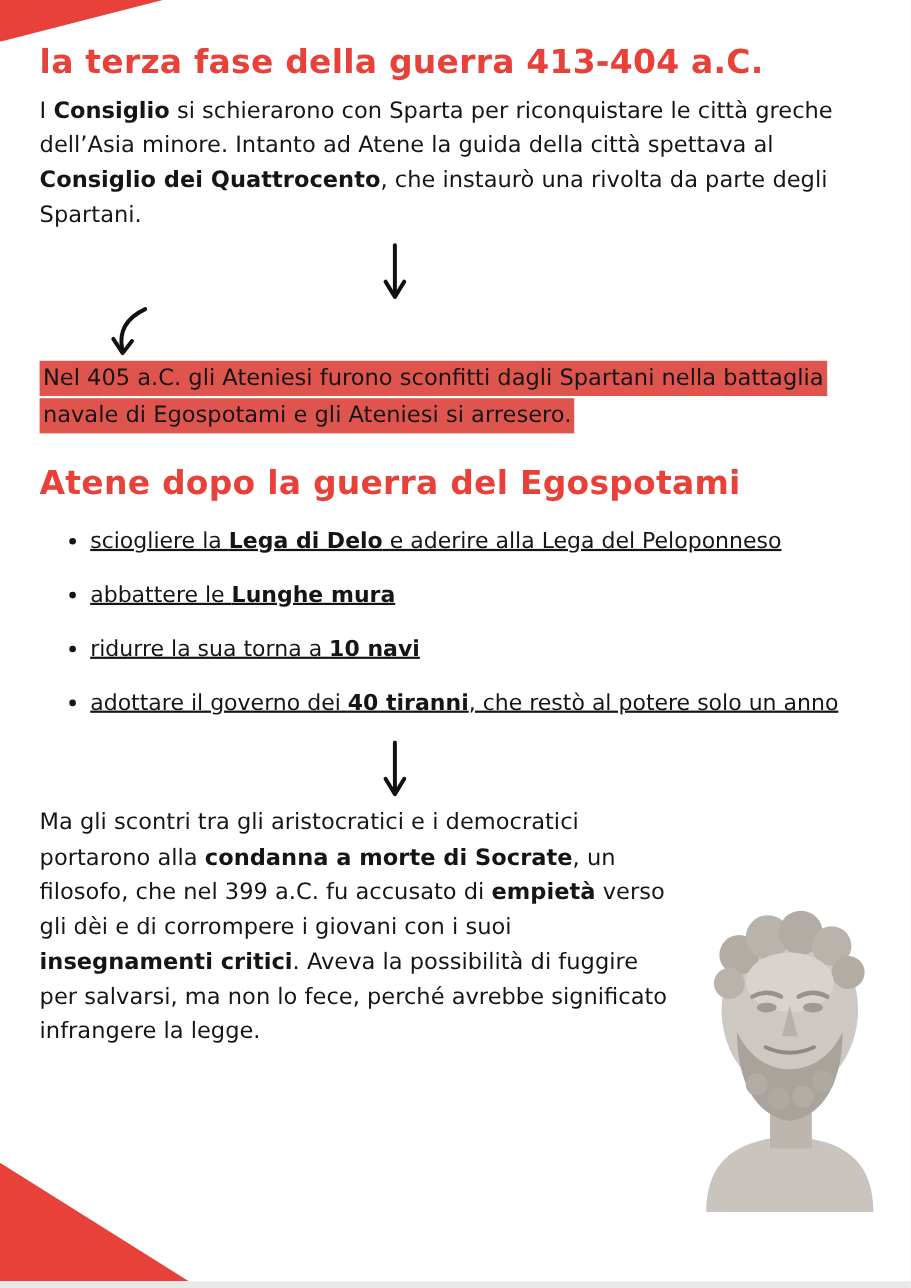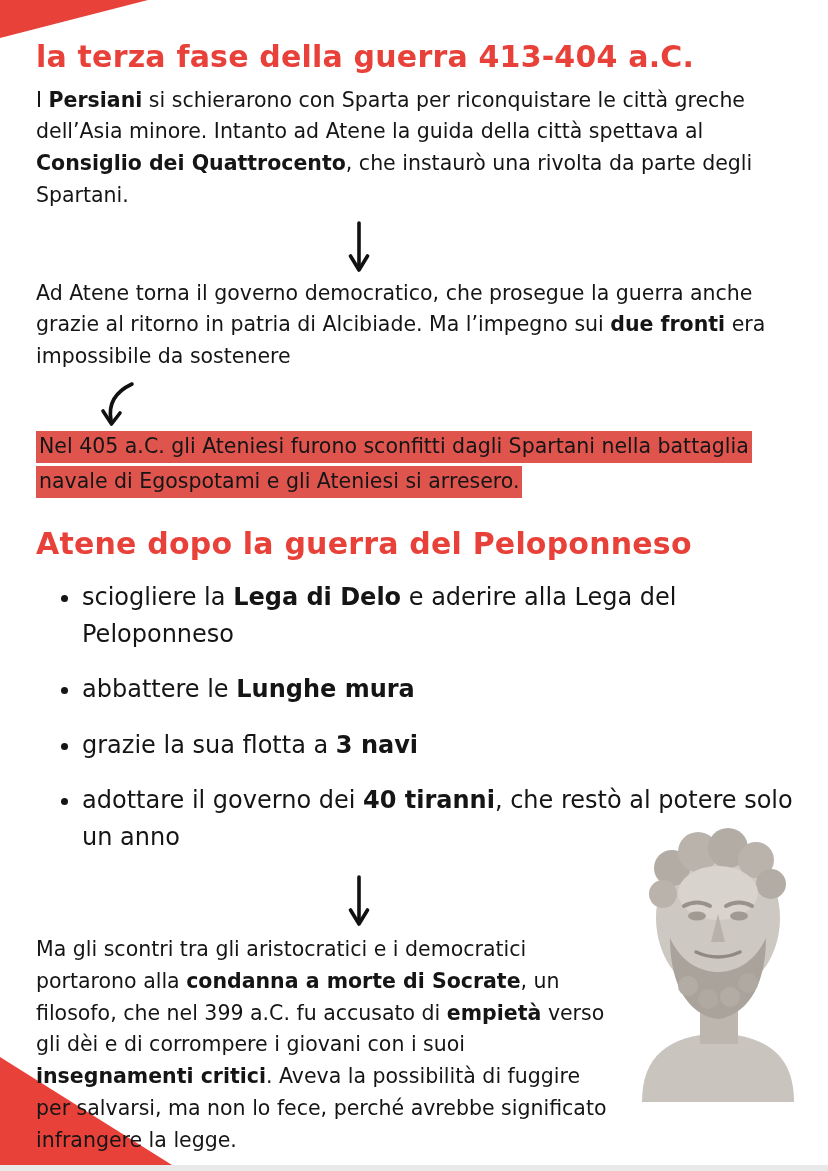--- a/index.html
+++ b/index.html
@@ -60,23 +60,24 @@
     background: #e0544e;
     padding: 3px 3px 5px 3px;
     -webkit-box-decoration-break: clone;
     box-decoration-break: clone;
   }
   ul {
     margin: 2px 0 6px 0;
     padding-left: 46px;
   }
   li {
-    font-size: 24px;
+    font-size: 20px;
     line-height: 1.55;
     margin: 18px 0;
+    text-decoration: underline;
   }
   .final-para { max-width: 572px; margin-top: 6px; }
   .bust {
     position: absolute;
     top: 800px;
     right: 4px;
     width: 212px;
     height: 302px;
     z-index: 1;
   }
@@ -114,47 +115,46 @@
       <circle cx="136" cy="183" r="10" fill="#afa9a2"></circle>
       <path d="M84 152 Q106 162 128 152" stroke="#8f8982" stroke-width="3.5" fill="none" stroke-linecap="round"></path>
     </svg>
   </div>
 
   <div class="content">
 
     <h1>la terza fase della guerra 413-404 a.C.</h1>
 
 
-    <p><span>I </span><span class="bold">Persiani</span><span> si schierarono con Sparta per riconquistare le città greche dell’Asia minore. Intanto ad Atene la guida della città spettava al </span><span class="bold">Consiglio dei Quattrocento</span><span>, che instaurò una rivolta da parte degli Spartani.</span></p>
+    <p><span>I </span><span class="bold">Consiglio</span><span> si schierarono con Sparta per riconquistare le città greche dell’Asia minore. Intanto ad Atene la guida della città spettava al </span><span class="bold">Consiglio dei Quattrocento</span><span>, che instaurò una rivolta da parte degli Spartani.</span></p>
 
     <div class="arrow-row">
       <svg width="26" height="52" viewBox="0 0 26 52" aria-hidden="true">
         <path d="M13 2 L13 44" stroke="#111" stroke-width="3.6" fill="none" stroke-linecap="round"></path>
         <path d="M4.5 35 L13 49 L21.5 35" stroke="#111" stroke-width="3.6" fill="none" stroke-linecap="round" stroke-linejoin="round"></path>
       </svg>
     </div>
 
-    <p><span>Ad Atene torna il governo democratico, che prosegue la guerra anche grazie al ritorno in patria di Alcibiade. Ma l’impegno sui </span><span class="bold">due fronti</span><span> era impossibile da sostenere</span></p>
 
     <div class="arrow-row curved">
       <svg width="42" height="46" viewBox="0 0 42 46" aria-hidden="true">
         <path d="M32 3 C15 11 8 23 11 39" stroke="#111" stroke-width="3.6" fill="none" stroke-linecap="round"></path>
         <path d="M3 30 L11.5 43 L20 32" stroke="#111" stroke-width="3.6" fill="none" stroke-linecap="round" stroke-linejoin="round"></path>
       </svg>
     </div>
 
     <p class="highlight"><span>Nel 405 a.C. gli Ateniesi furono sconfitti dagli Spartani nella battaglia navale di Egospotami e gli Ateniesi si arresero.</span></p>
 
-    <h2>Atene dopo la guerra del Peloponneso</h2>
+    <h2>Atene dopo la guerra del Egospotami</h2>
 
 
     <ul>
       <li><span>sciogliere la </span><span class="bold">Lega di Delo</span><span> e aderire alla Lega del Peloponneso</span></li>
       <li><span>abbattere le </span><span class="bold">Lunghe mura</span></li>
-      <li><span>grazie la sua flotta a </span><span class="bold">3 navi</span></li>
+      <li><span>ridurre la sua torna a </span><span class="bold">10 navi</span></li>
       <li><span>adottare il governo dei </span><span class="bold">40 tiranni</span><span>, che restò al potere solo un anno</span></li>
     </ul>
 
 
     <div class="arrow-row">
       <svg width="26" height="52" viewBox="0 0 26 52" aria-hidden="true">
         <path d="M13 2 L13 44" stroke="#111" stroke-width="3.6" fill="none" stroke-linecap="round"></path>
         <path d="M4.5 35 L13 49 L21.5 35" stroke="#111" stroke-width="3.6" fill="none" stroke-linecap="round" stroke-linejoin="round"></path>
       </svg>
     </div>

